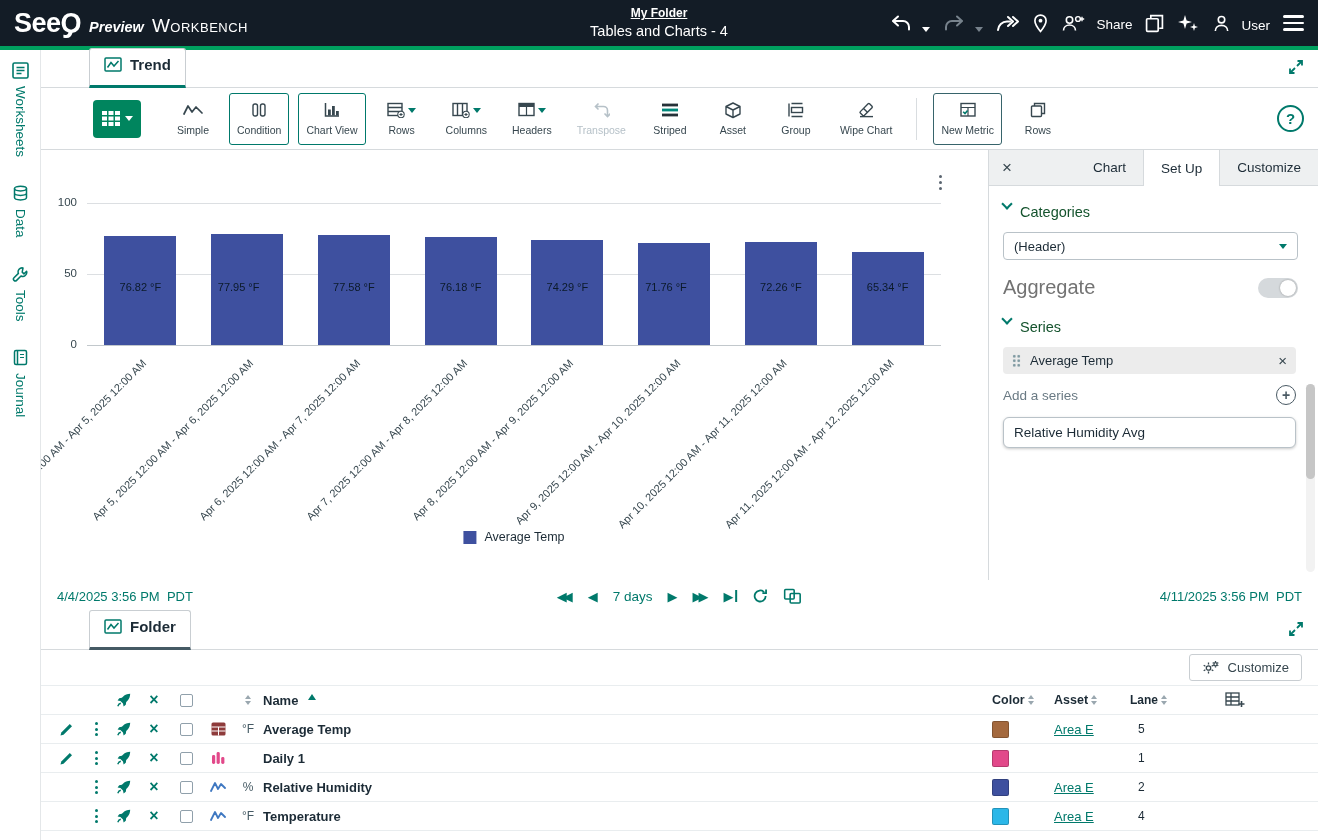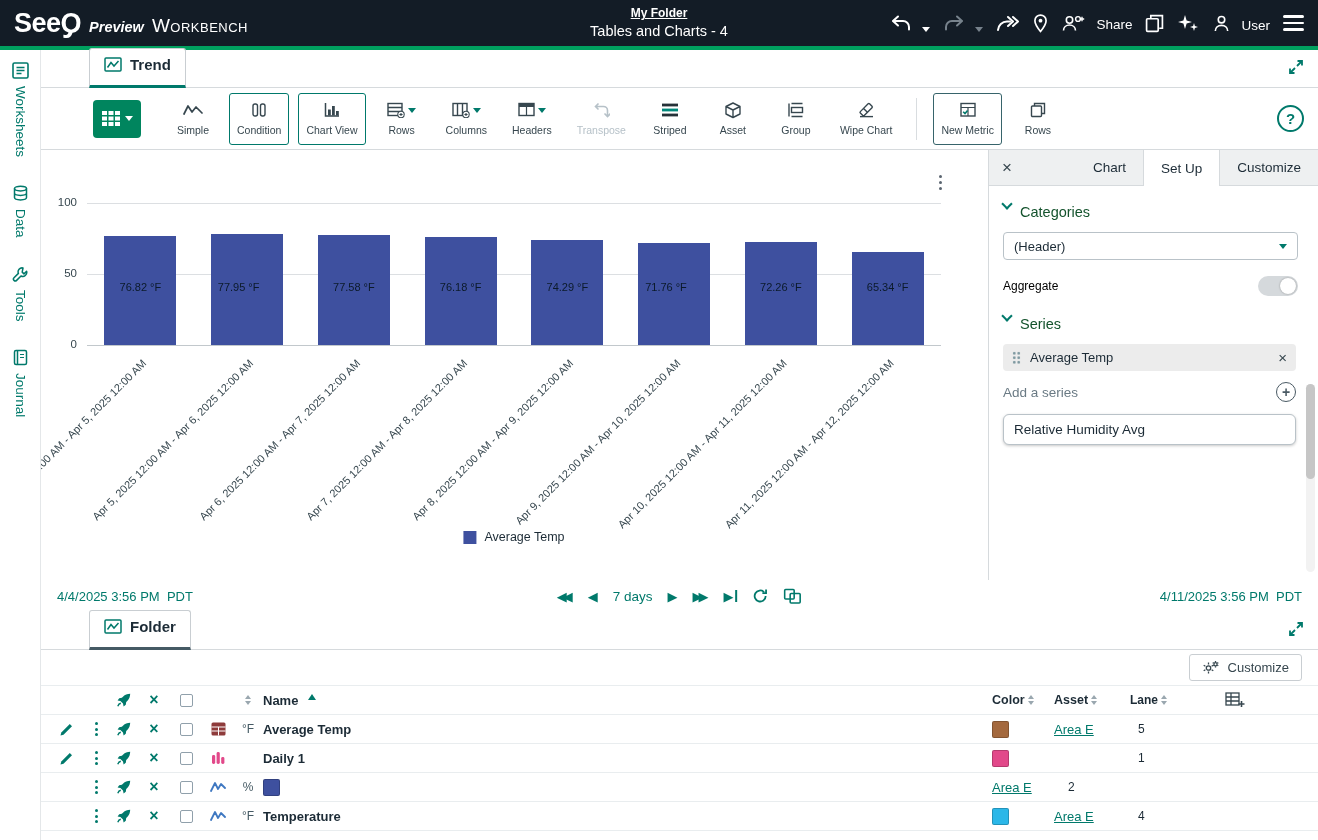--- a/index.html
+++ b/index.html
@@ -75,21 +75,21 @@
   .sp-tabs{height:36px;background:#eef0f1;display:flex;align-items:stretch;border-bottom:1px solid #d6dadd}
   .sp-close{width:36px;display:flex;align-items:center;justify-content:center;color:#37474f;font-size:17px;cursor:pointer}
   .sp-spacer{flex:1}
   .sp-tab{padding:0 17px;display:flex;align-items:center;font-size:13.5px;color:#1c2b36;cursor:pointer}
   .sp-tab.active{background:#fff;border-left:1px solid #d6dadd;border-right:1px solid #d6dadd;margin-bottom:-1px;font-weight:400}
   .sp-body{padding:14px 14px 10px;flex:1;position:relative}
   .sp-section-h{display:flex;gap:9px;font-size:14.5px;color:#14532d;margin:4px 0 12px;cursor:pointer}
   .chev{width:8px;height:8px;border-left:2px solid #00796b;border-bottom:2px solid #00796b;transform:rotate(-45deg);margin-top:-4px}
   .sp-select{height:28px;border:1px solid #b9c2c8;border-radius:4px;display:flex;align-items:center;justify-content:space-between;padding:0 10px;font-size:13px;margin-bottom:16px;cursor:pointer;width:calc(100% - 6px)}
   .sp-row{display:flex;align-items:center;justify-content:space-between;margin:2px 0 20px;width:calc(100% - 6px)}
-  .sp-label{font-size:12px;color:#000000}
+  .sp-label{font-size:20px;color:#737373}
   .toggle{width:40px;height:20px;border-radius:10px;background:#d5d9dc;position:relative;cursor:pointer}
   .toggle .knob{position:absolute;right:2px;top:2px;width:16px;height:16px;border-radius:50%;background:#fff;box-shadow:0 0 2px rgba(0,0,0,.35)}
   .series-item{height:27px;background:#ececec;border-radius:4px;display:flex;align-items:center;padding:0 9px;gap:9px;font-size:13px;margin-bottom:11px;width:calc(100% - 8px)}
   .drag-dots{width:9px;height:13px;background-image:radial-gradient(circle,#7d98a0 1.2px,transparent 1.4px);background-size:4.5px 4.5px;cursor:grab}
   .si-x{margin-left:auto;color:#37474f;font-size:15px;cursor:pointer}
   .add-series{display:flex;align-items:center;justify-content:space-between;color:#6a7a84;font-size:13.5px;margin:2px 0 12px;width:calc(100% - 8px)}
   .plus-circle{width:20px;height:20px;border:1.7px solid #4a5a64;border-radius:50%;color:#4a5a64;display:flex;align-items:center;justify-content:center;font-size:14px;font-weight:bold;cursor:pointer;line-height:1}
   .sp-input{width:calc(100% - 8px);border:1px solid #b9c2c8;border-radius:6px;box-shadow:0 1px 3px rgba(0,0,0,.22);padding:7px 10px;font-size:13.5px;color:#1c2b36;font-family:inherit;outline:none}
   .vtrack{position:absolute;right:3px;top:198px;bottom:8px;width:9px;background:#f2f2f2;border-radius:5px}
   .vthumb{width:9px;height:95px;background:#c6c6c6;border-radius:5px;cursor:pointer}
@@ -722,20 +722,21 @@
               </span>
     <span class="dcell c-check">
                 <span class="cb"></span>
               </span>
     <span class="dcell c-type">
                 <svg width="16" height="14" viewBox="0 0 16 14">
                   <polyline points="1,11 5,3 8,9 11,4 15,8" fill="none" stroke="#3f78c1" stroke-width="1.8" stroke-linecap="round" stroke-linejoin="round"></polyline>
                 </svg>
               </span>
     <span class="dcell c-unit">%</span>
+    <span class="dcell c-name">Relative Humidity</span>
     <span class="dcell c-color">
                 <span class="swatch" style="background: rgb(62, 80, 159);"></span>
               </span>
     <span class="dcell c-asset">
                 <a class="asset-link">Area E</a>
               </span>
     <span class="dcell c-lane">2</span>
     <span class="dcell c-end"></span>
   </div>
 

